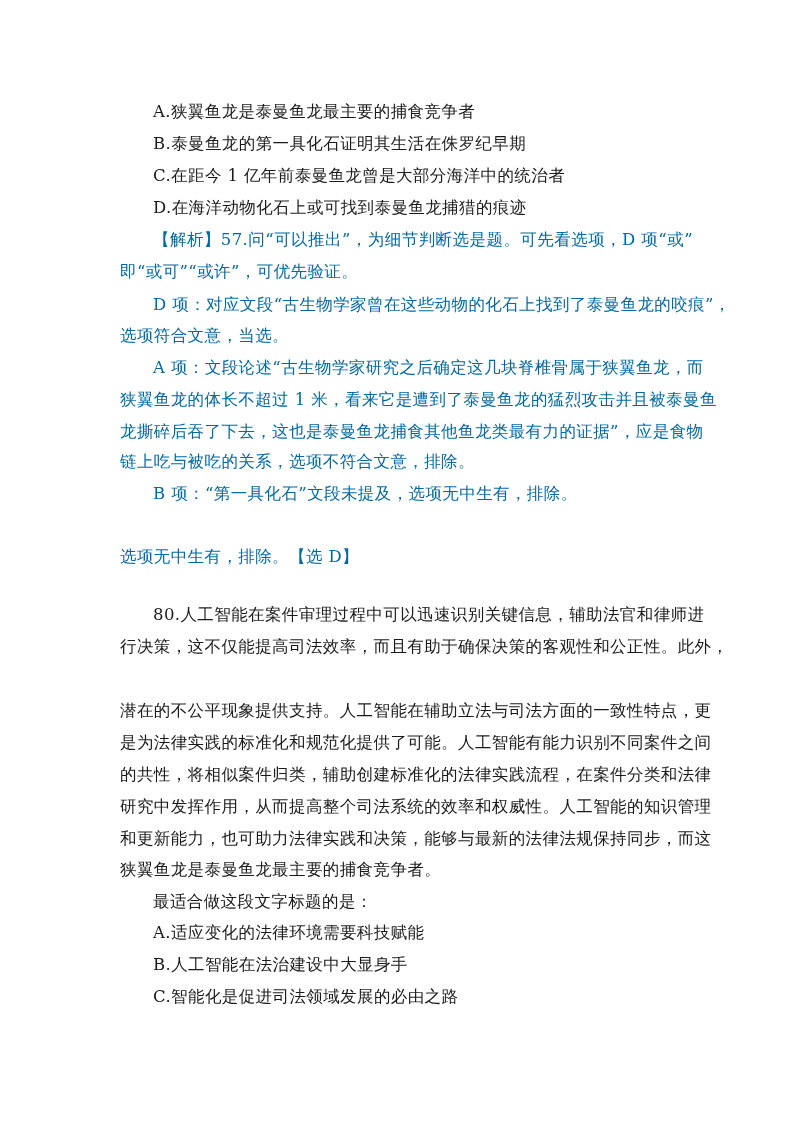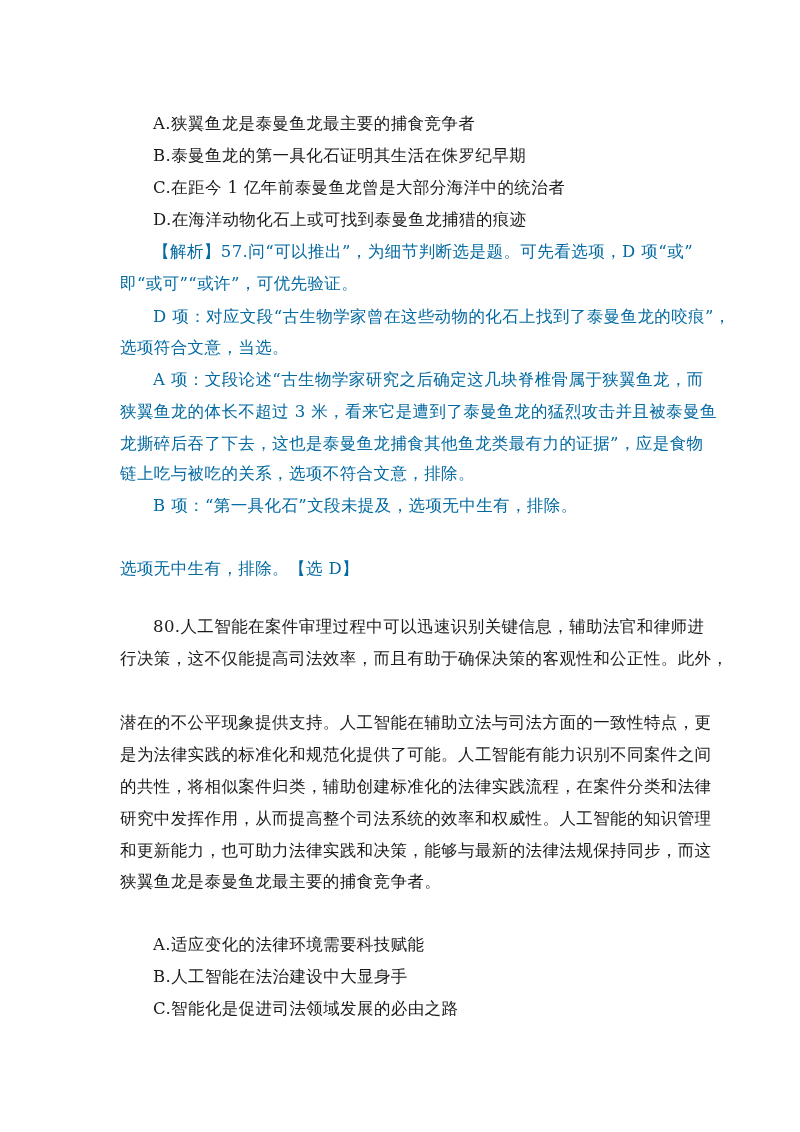--- a/index.html
+++ b/index.html
@@ -1,18 +1,18 @@
 <!DOCTYPE html>
 <html><head>
   <meta charset="utf-8">
   <style>
     html, body { margin:0; padding:0; background:#ffffff; }
     body { width:800px; height:1132px; position:relative; overflow:hidden;
       font-family: "DejaVu Serif", "Liberation Serif", serif; }
-    .page { position:absolute; left:0; top:0; width:800px; height:800px; background:#fff;margin-top:12px; }
+    .page { position:absolute; left:0; top:0; width:800px; height:800px; background:#fff; }
     .line { position:absolute; left:120px; width:570px; height:32px; line-height:32px;
       font-size:16.5px; white-space:nowrap; letter-spacing:0.4px; color:#1a1a1a; }
     .ind { left:153px; width:540px; }
     .blue { color:#0369a1; }
     .just { text-align:justify; text-align-last:justify; }
   </style>
 </head>
 <body>
 
 <div class="page">
@@ -22,34 +22,35 @@
   <div class="line ind" style="top:160px">C.在距今 1 亿年前泰曼鱼龙曾是大部分海洋中的统治者</div>
   <div class="line ind" style="top:192px">D.在海洋动物化石上或可找到泰曼鱼龙捕猎的痕迹</div>
 
   <div class="line ind blue just" style="top:224px">【解析】57.问“可以推出”，为细节判断选是题。可先看选项，D 项“或”</div>
   <div class="line blue" style="top:256px">即“或可”“或许”，可优先验证。</div>
 
   <div class="line ind blue just" style="top:289px">D 项：对应文段“古生物学家曾在这些动物的化石上找到了泰曼鱼龙的咬痕”，</div>
   <div class="line blue" style="top:320px">选项符合文意，当选。</div>
 
   <div class="line ind blue just" style="top:352px">A 项：文段论述“古生物学家研究之后确定这几块脊椎骨属于狭翼鱼龙，而</div>
-  <div class="line blue just" style="top:384px">狭翼鱼龙的体长不超过 3 米，看来它是遭到了泰曼鱼龙的猛烈攻击并且被泰曼鱼</div>
+  <div class="line blue just" style="top:384px">狭翼鱼龙的体长不超过 1 米，看来它是遭到了泰曼鱼龙的猛烈攻击并且被泰曼鱼</div>
   <div class="line blue just" style="top:416px">龙撕碎后吞了下去，这也是泰曼鱼龙捕食其他鱼龙类最有力的证据”，应是食物</div>
   <div class="line ind blue" style="top:478px">B 项：“第一具化石”文段未提及，选项无中生有，排除。</div>
 
   <div class="line blue" style="top:446px">链上吃与被吃的关系，选项不符合文意，排除。</div>
 
   <div class="line blue" style="top:541px">选项无中生有，排除。【选 D】</div>
 
   <div class="line ind just" style="top:599px">80.人工智能在案件审理过程中可以迅速识别关键信息，辅助法官和律师进</div>
   <div class="line just" style="top:631px">行决策，这不仅能提高司法效率，而且有助于确保决策的客观性和公正性。此外，</div>
   <div class="line just" style="top:695px">潜在的不公平现象提供支持。人工智能在辅助立法与司法方面的一致性特点，更</div>
   <div class="line just" style="top:727px">是为法律实践的标准化和规范化提供了可能。人工智能有能力识别不同案件之间</div>
   <div class="line just" style="top:759px">的共性，将相似案件归类，辅助创建标准化的法律实践流程，在案件分类和法律</div>
   <div class="line just" style="top:791px">研究中发挥作用，从而提高整个司法系统的效率和权威性。人工智能的知识管理</div>
   <div class="line just" style="top:823px">和更新能力，也可助力法律实践和决策，能够与最新的法律法规保持同步，而这</div>
   <div class="line" style="top:854px">狭翼鱼龙是泰曼鱼龙最主要的捕食竞争者。</div>
 
+  <div class="line ind" style="top:886px">最适合做这段文字标题的是：</div>
   <div class="line ind" style="top:917px">A.适应变化的法律环境需要科技赋能</div>
   <div class="line ind" style="top:949px">B.人工智能在法治建设中大显身手</div>
   <div class="line ind" style="top:981px">C.智能化是促进司法领域发展的必由之路</div>
 
 </div>
 
 </body></html>

